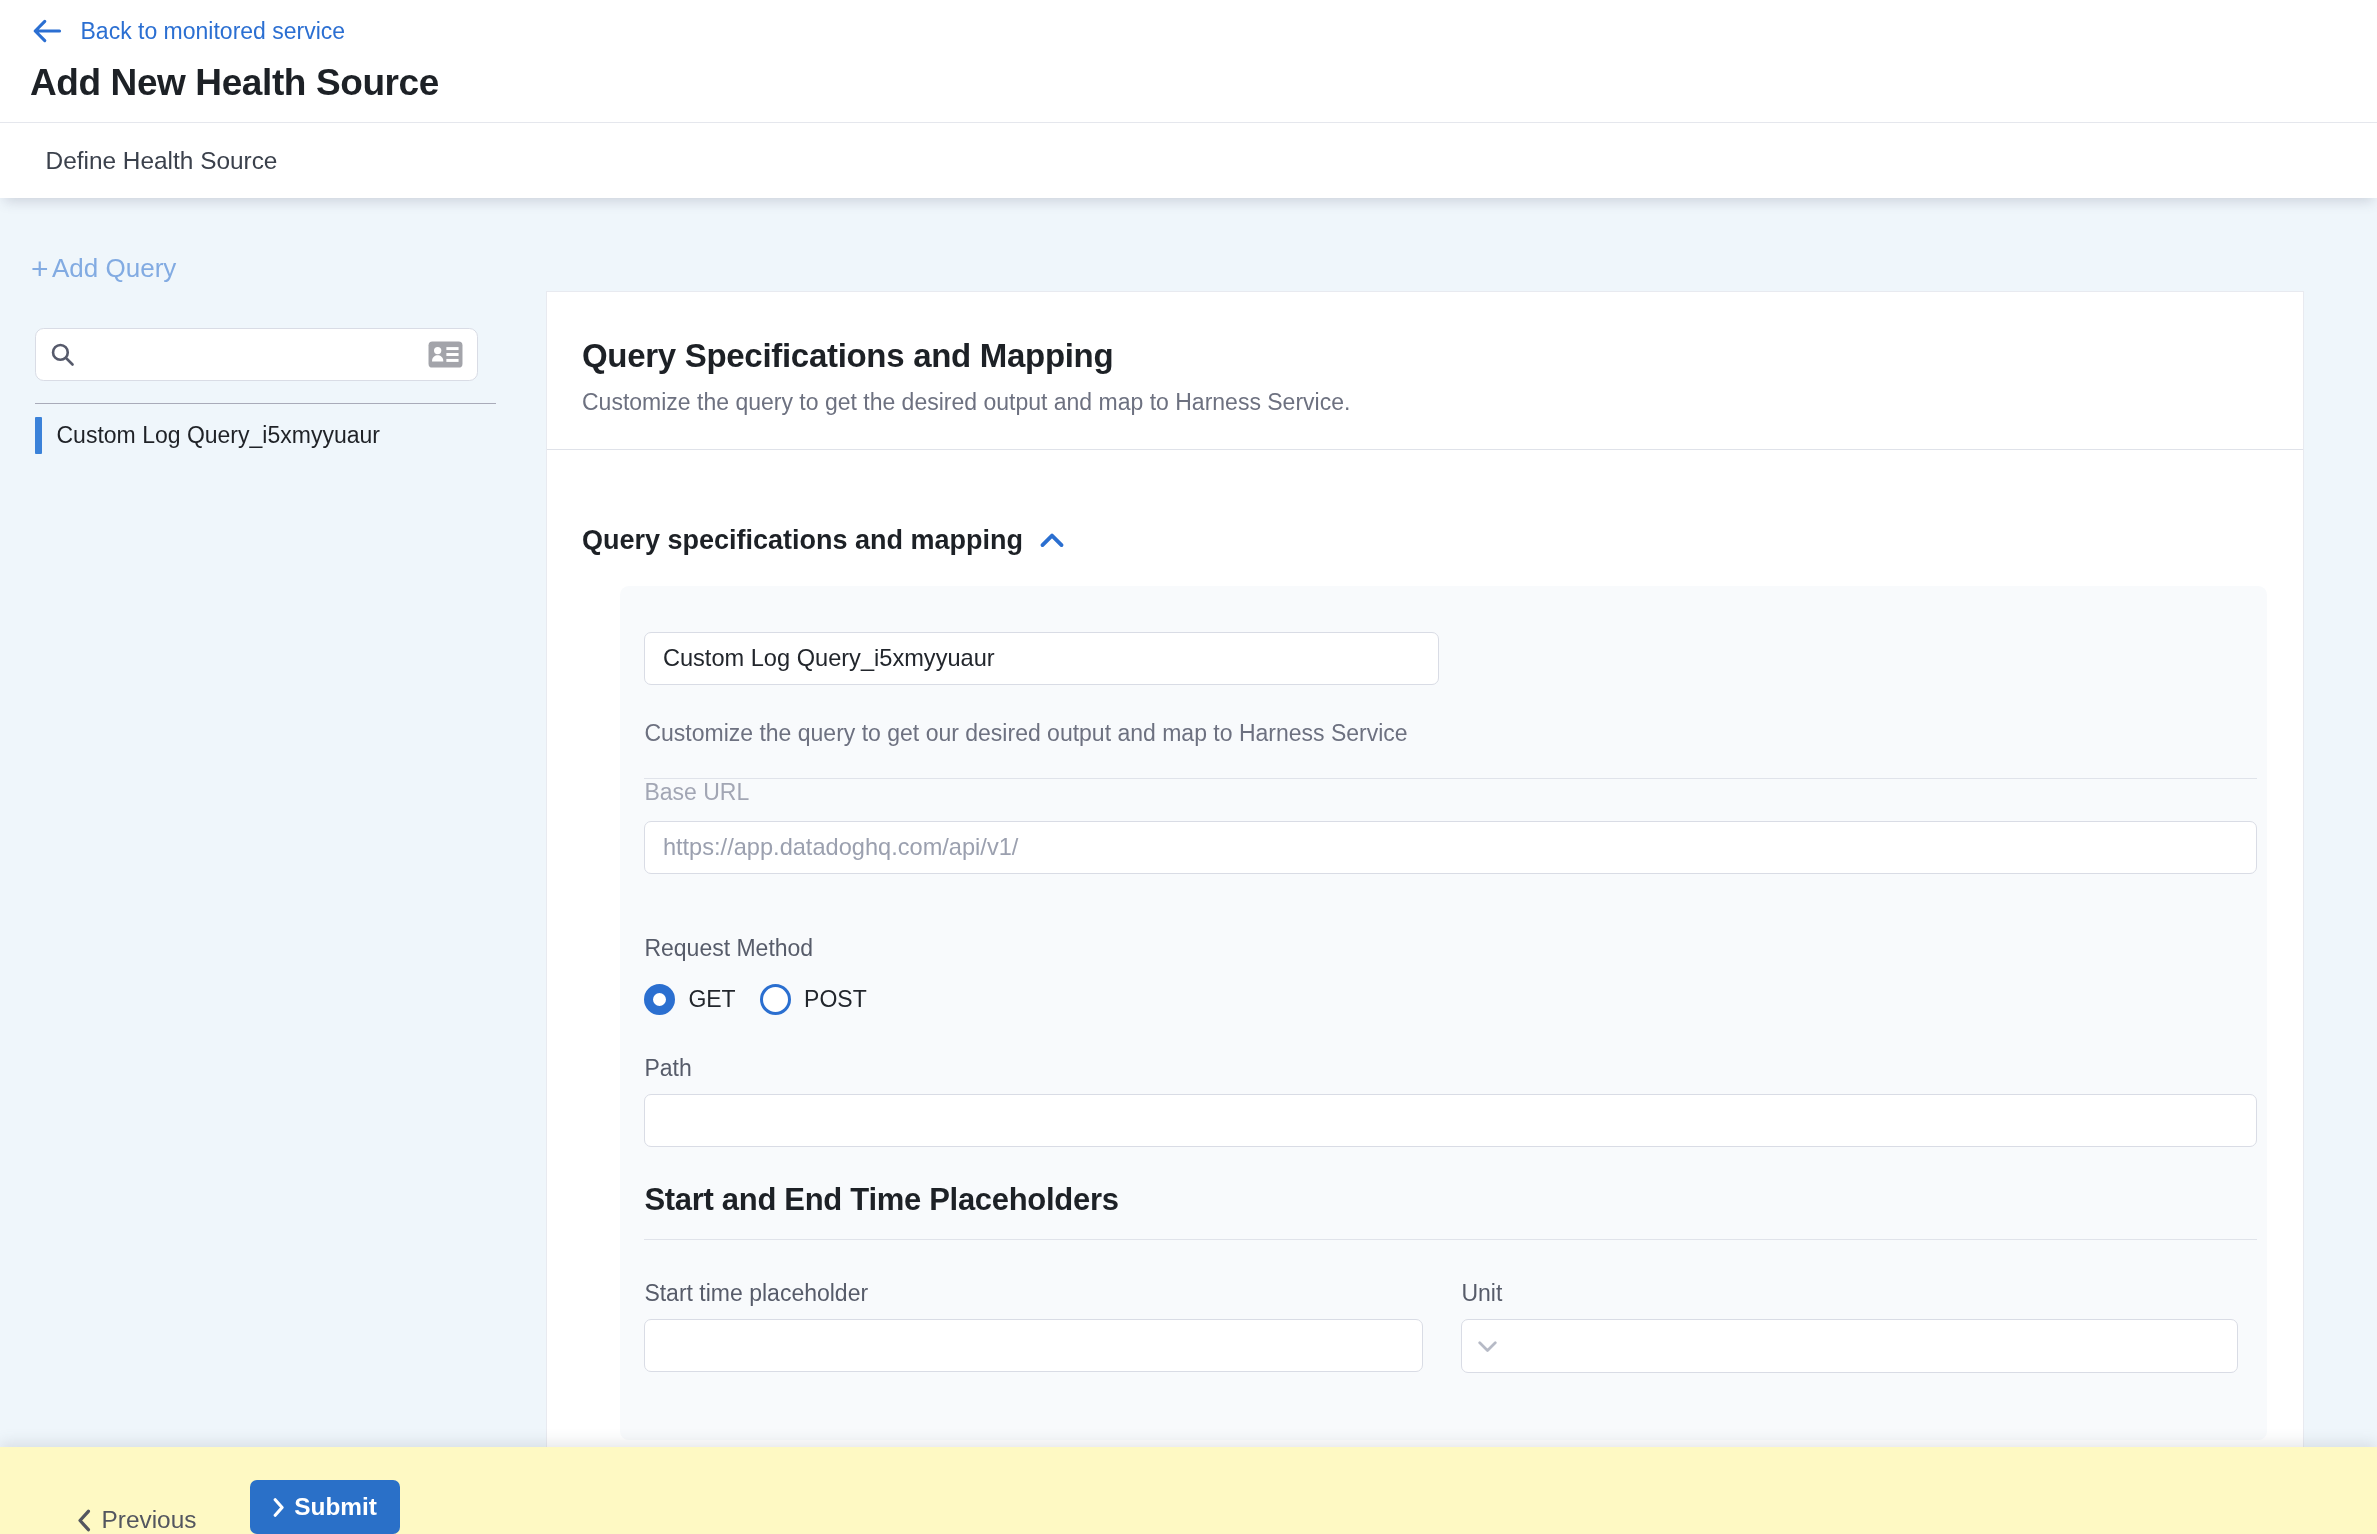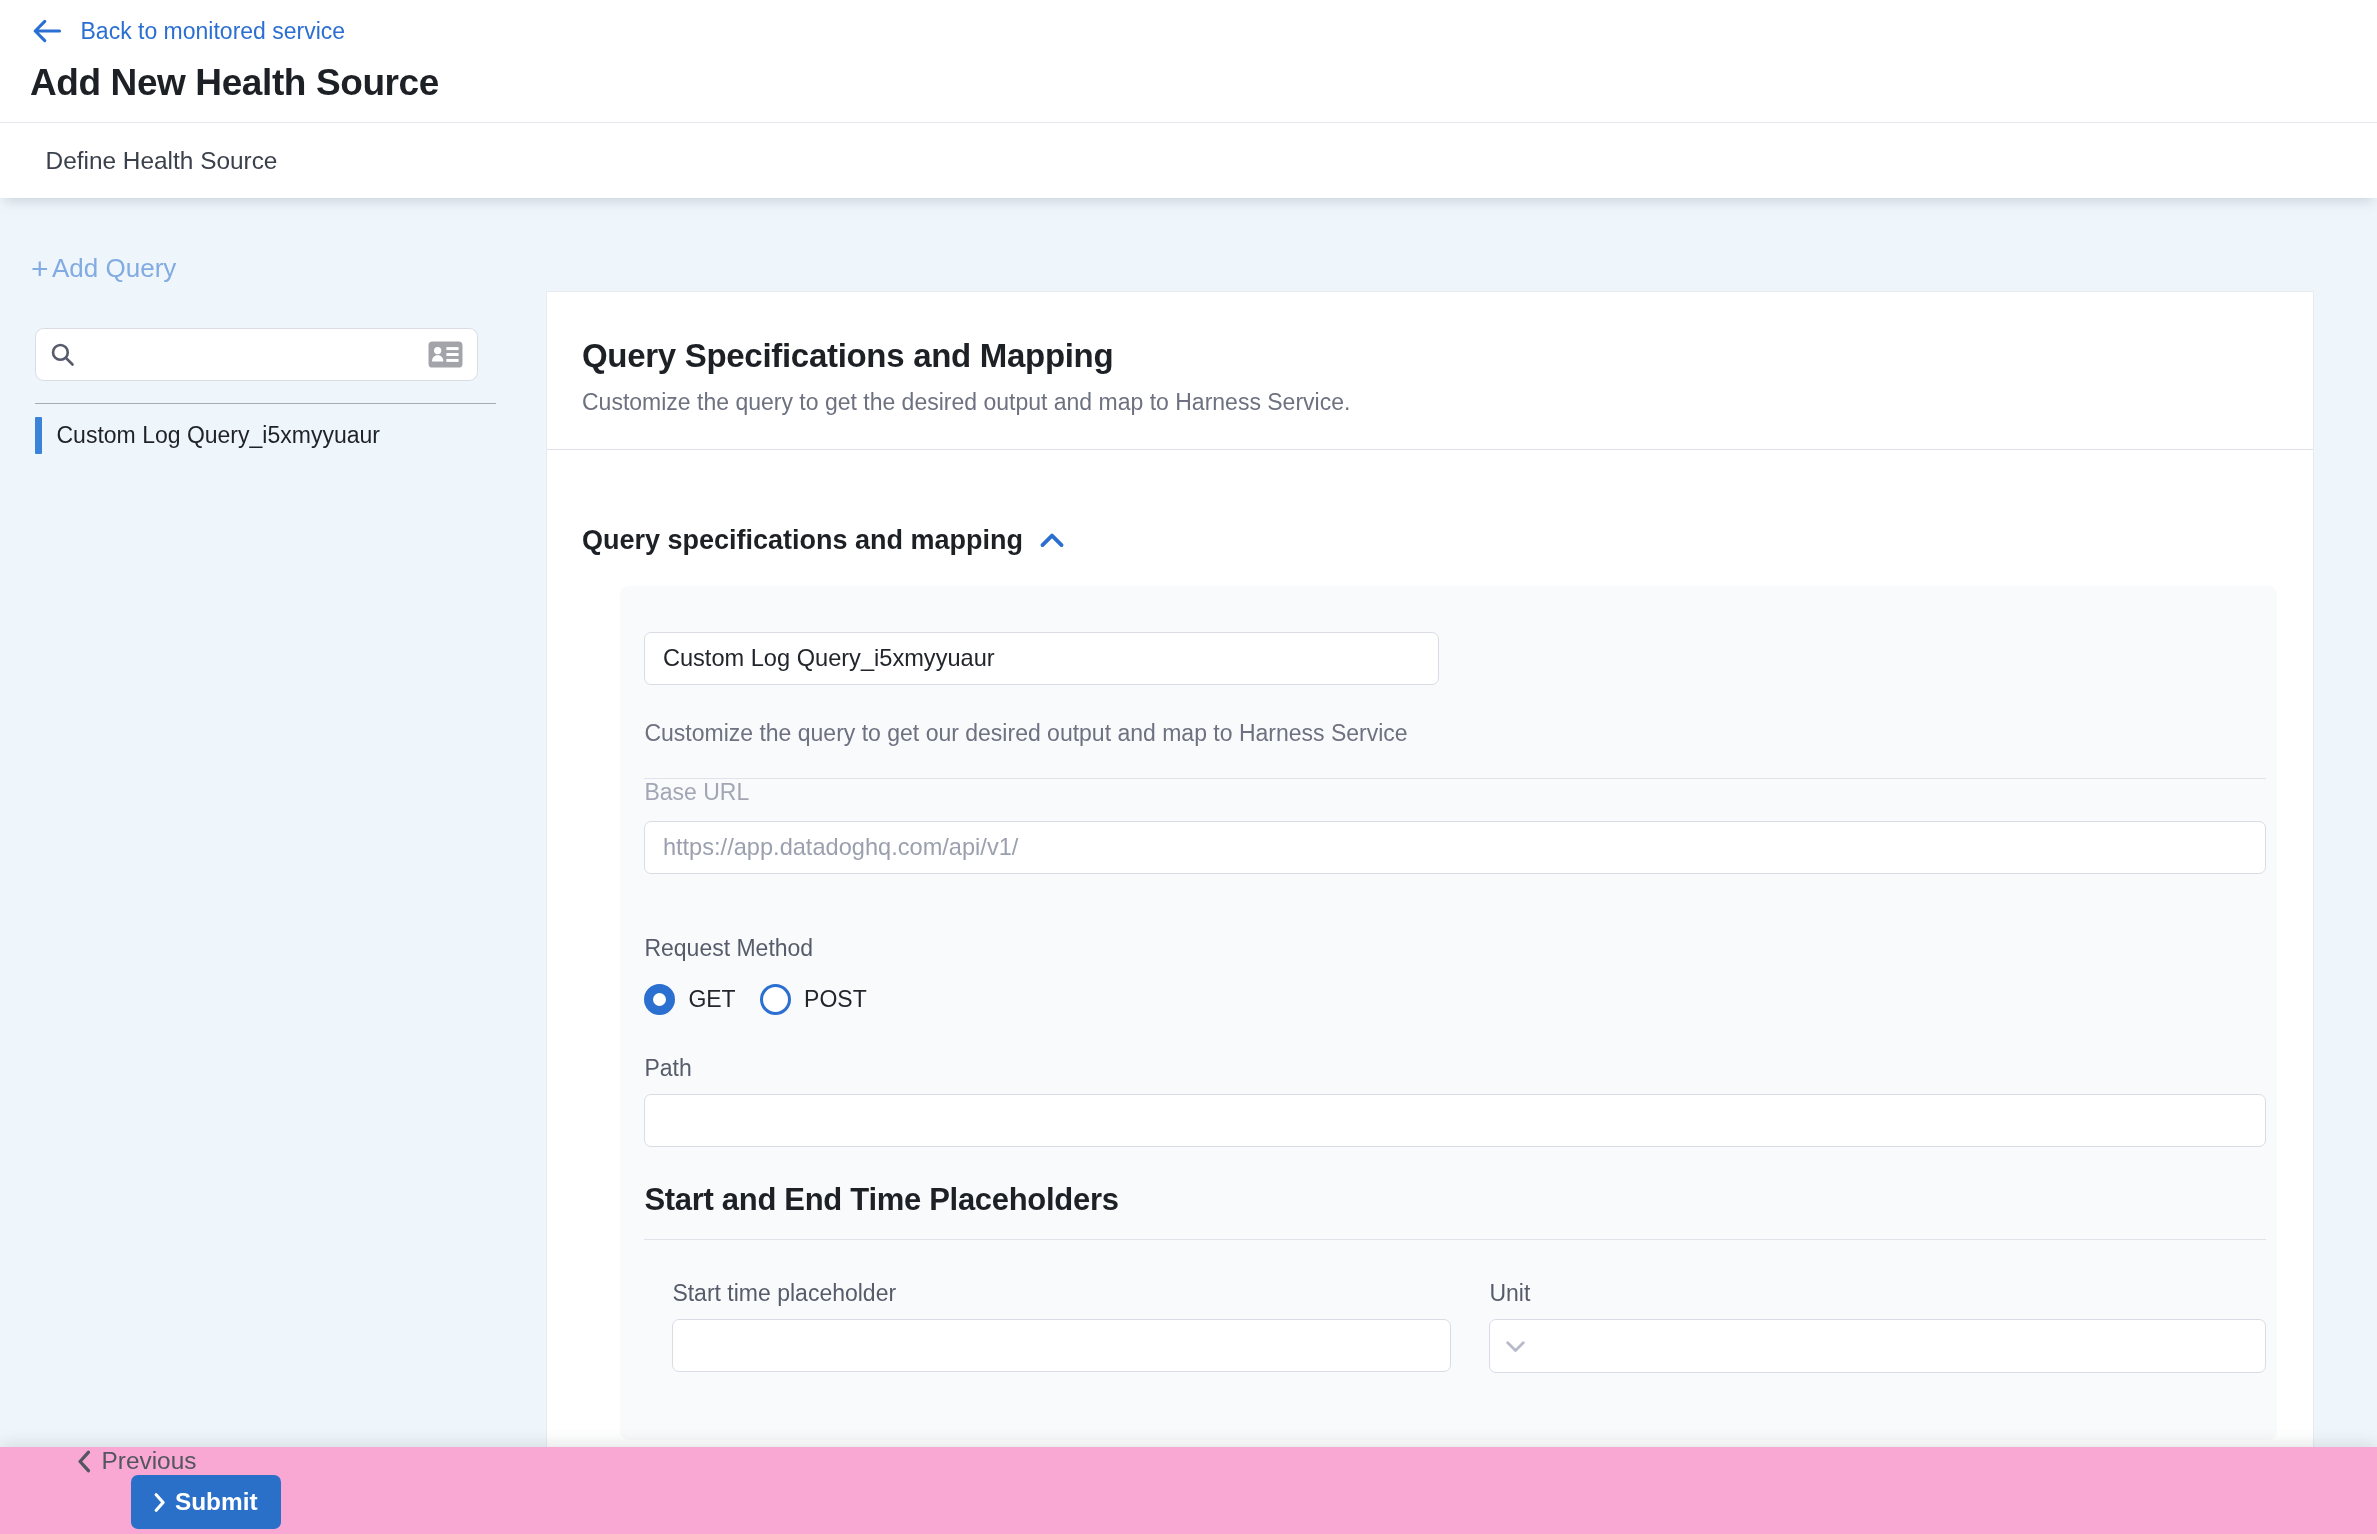--- a/index.html
+++ b/index.html
@@ -66,31 +66,31 @@
   .radio-opt { display:flex; align-items:center; cursor:pointer; }
   .radio-opt + .radio-opt { margin-left:24.4px; }
   .radio-circle { width:31px; height:31px; border-radius:50%; background:#fff; }
   .radio-circle.checked { border:9.6px solid #2b6fd0; }
   .radio-circle.unchecked { border:3.5px solid #2b6fd0; }
   .radio-label { margin-left:13px; font-size:23px; color:#22262c; }
   .path-label { margin-top:40px; }
   .path-input { margin-top:12.2px; }
   .subsection-heading { margin-top:35px; font-size:31px; font-weight:700; color:#1d2126; letter-spacing:-0.3px; }
   .subsection-divider { margin-top:21px; border-top:1.7px solid #e0e3ea; }
-  .time-row { margin-top:40px; display:flex; gap:38px;margin-left:28px; }
+  .time-row { margin-top:40px; display:flex; gap:38px; }
   .time-col1 { width:779px; }
   .time-col2 { width:777px; }
   .time-col1 .text-input, .time-col2 .select { margin-top:12.2px; }
   .select { height:54px; background:#fff; border:1.7px solid #d9dce5; border-radius:7px; display:flex;
     align-items:center; padding:0 19px 0 15.7px; cursor:pointer; }
   .select .sel-value { flex:1; font-size:23.6px; color:#22262c; }
 
   
-  .footer { height:87px; background:#f9a8d4; box-shadow:0 -4.4px 14px rgba(96,97,112,0.16);
-    display:flex; align-items:flex-start; padding-left:77px; position:relative; z-index:6;flex-direction:column; }
+  .footer { height:87px; background:#fef9c3; box-shadow:0 -4.4px 14px rgba(96,97,112,0.16);
+    display:flex; align-items:flex-end; padding-left:77px; position:relative; z-index:6; }
   .prev-btn { display:flex; align-items:center; gap:10.5px; cursor:pointer; }
   .prev-btn span { font-size:24.4px; color:#53565f; font-weight:400; }
   .submit-btn { margin-left:54px; height:54px; background:#2a70c8; border:none; border-radius:7px;
     display:flex; align-items:center; gap:9.6px; padding:0 23px; cursor:pointer; }
   .submit-btn span { color:#fff; font-size:24.4px; font-weight:700; }
 </style>
 </head>
 <body>
 
 <div class="app">

